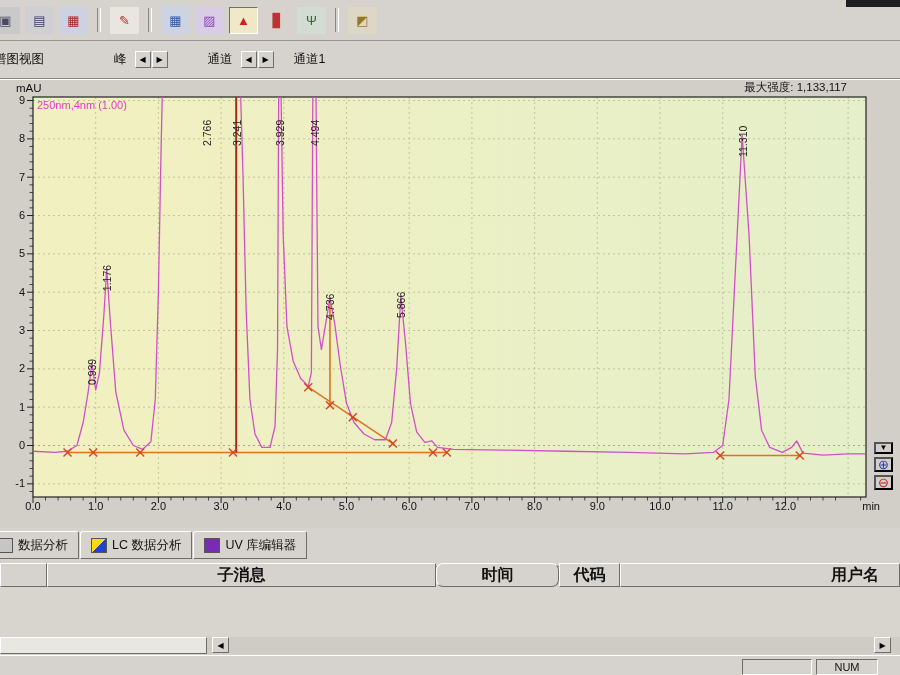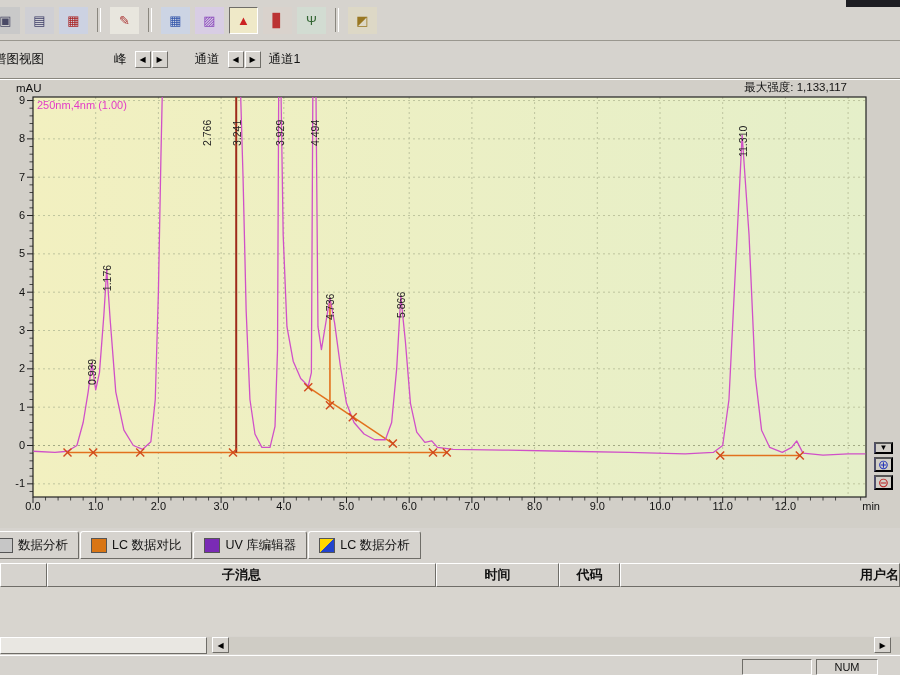--- a/index.html
+++ b/index.html
@@ -32,21 +32,21 @@
   
   #tabbar{left:0;top:528px;width:900px;height:35px;background:#d6d3ce;display:flex;align-items:flex-start;
           padding-top:3px;border-bottom:1px solid #8a877f;}
   .tab{height:26px;display:flex;align-items:center;gap:5px;padding:0 10px;font-size:12.5px;
        background:#d6d3ce;border:1px solid;border-color:#ffffff #6f6d68 #6f6d68 #ffffff;
        border-radius:3px 3px 0 0;margin-right:1px;}
   .tab.pressed{height:29px;background:#dad7d0;border-bottom-color:#dad7d0;}
   .tabicon{width:14px;height:13px;display:inline-block;border:1px solid #555;}
   
   #loghead{left:0;top:563px;width:900px;height:24px;display:flex;}
-  .hcell{height:22px;display:flex;align-items:center;justify-content:center;font-size:13px;font-weight:bold;}
+  .hcell{height:22px;display:flex;align-items:center;justify-content:center;font-size:16px;font-weight:bold;}
   #logbody{left:0;top:587px;width:900px;height:49px;background:#d8d5cf;}
   
   #scrollrow{left:0;top:637px;width:900px;height:17px;background:#cfccc5;}
   .arrowbtn{width:17px;height:16px;display:flex;align-items:center;justify-content:center;font-size:8px;}
   
   #statusbar{left:0;top:655px;width:900px;height:20px;background:#d6d3ce;border-top:1px solid #ffffff;}
   .statusbox{position:absolute;top:3px;height:14px;font-size:11px;display:flex;align-items:center;justify-content:center;}
 </style>
 </head>
 <body>
@@ -86,24 +86,24 @@
       <span style="color: rgb(153, 119, 34);">◩</span>
     </div>
   </div>
 <div id="tr-corner" class="abs"></div>
 
 <div id="viewbar" class="abs">
   <span id="view-title">谱图视图</span>
   <span class="lbl" style="margin-left:70px">峰</span>
   <button class="spin raised" style="margin-left:8px">◀</button>
   <button class="spin raised" style="margin-left:1px">▶</button>
-  <span class="lbl" style="margin-left:27px">通道</span>
+  <span class="lbl" style="margin-left:40px">通道</span>
   <button class="spin raised" style="margin-left:8px">◀</button>
   <button class="spin raised" style="margin-left:1px">▶</button>
-  <span class="lbl" style="margin-left:8px">通道1</span>
+  <span class="lbl" style="margin-left:20px">通道1</span>
 </div>
 
 <div id="chartpanel" class="abs">
   <svg id="chart-svg" width="900" height="449">
     <defs>
       <linearGradient id="plotbg" x1="0" y1="0" x2="1" y2="0">
         <stop offset="0" id="bg-stop-a" stop-color="#f2f0c0"></stop>
           <stop offset="1" id="bg-stop-b" stop-color="#e5efc9"></stop>
       </linearGradient>
       <clipPath id="plotclip">
@@ -330,39 +330,35 @@
   <button class="minibtn abs" style="left:874px;top:377px;color:#2233bb;font-size:13px;">⊕</button>
   <button class="minibtn abs" style="left:874px;top:395px;color:#bb2222;font-size:13px;">⊖</button>
 </div>
 
 <div id="tabbar" class="abs">
     <div class="tab" style="margin-left: -14px;">
       <span class="tabicon" style="background: rgb(198, 198, 198);"></span>
       <span>数据分析</span>
     </div>
     <div class="tab">
-      <span class="tabicon" style="background: rgb(217, 117, 20);"></span>
-      <span>LC 数据对比</span>
+      <span class="tabicon" style="background: linear-gradient(135deg, rgb(255, 217, 0) 50%, rgb(34, 68, 204) 50%);"></span>
+      <span>LC 数据分析</span>
     </div>
     <div class="tab">
       <span class="tabicon" style="background: rgb(122, 43, 181);"></span>
       <span>UV 库编辑器</span>
     </div>
-    <div class="tab">
-      <span class="tabicon" style="background: linear-gradient(135deg, rgb(255, 217, 0) 50%, rgb(34, 68, 204) 50%);"></span>
-      <span>LC 数据分析</span>
-    </div>
   </div>
 
 <div id="loghead" class="abs">
     <div class="hcell raised" style="width: 45px;"></div>
     <div class="hcell raised" style="width: 387px;">子消息</div>
-    <div class="hcell raised" style="width: 121px;">时间</div>
+    <div class="hcell raised" style="width: 121px; border-radius: 7px;">时间</div>
     <div class="hcell raised" style="width: 59px;">代码</div>
-    <div class="hcell raised" style="width: 171px; flex: 1 1 0%; justify-content: flex-end; ">用户名</div>
+    <div class="hcell raised" style="width: 171px; flex: 1 1 0%; justify-content: flex-end; padding-right: 20px;">用户名</div>
   </div>
 <div id="logbody" class="abs"></div>
 
 <div id="scrollrow" class="abs">
   <div class="raised abs" style="left:0;top:0;width:205px;height:15px;background:#e9e7e2;"></div>
   <button class="arrowbtn raised abs" style="left:212px;top:0;">◀</button>
   <button class="arrowbtn raised abs" style="left:874px;top:0;">▶</button>
 </div>
 
 <div id="statusbar" class="abs">

